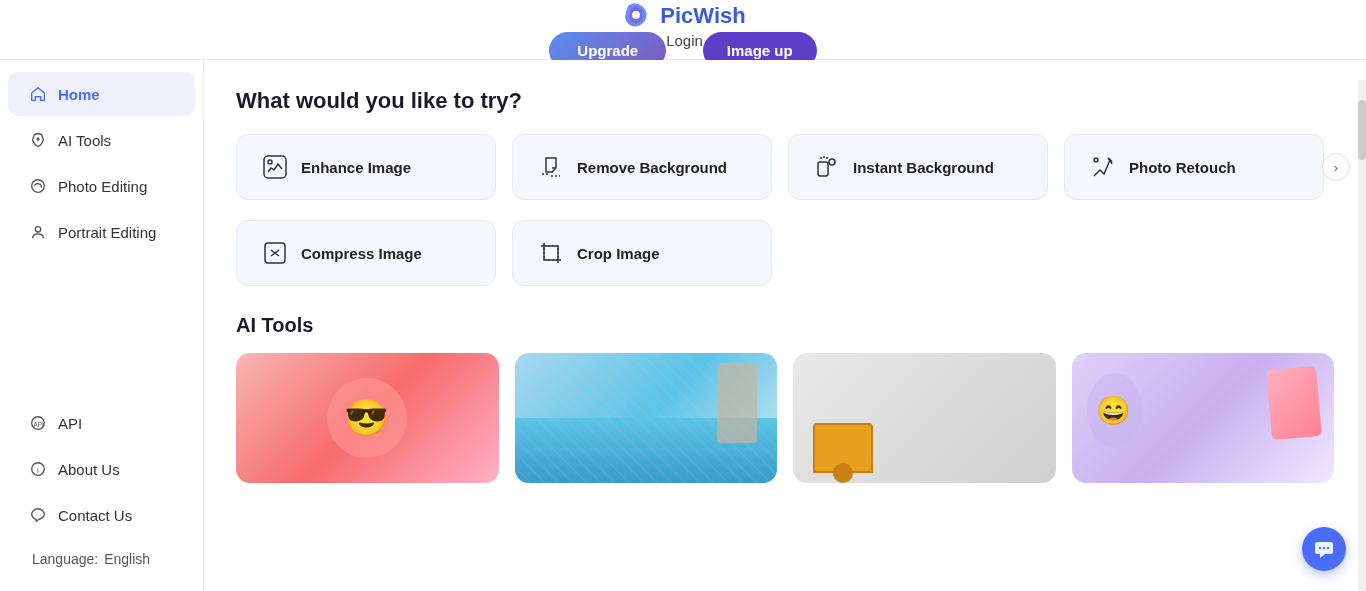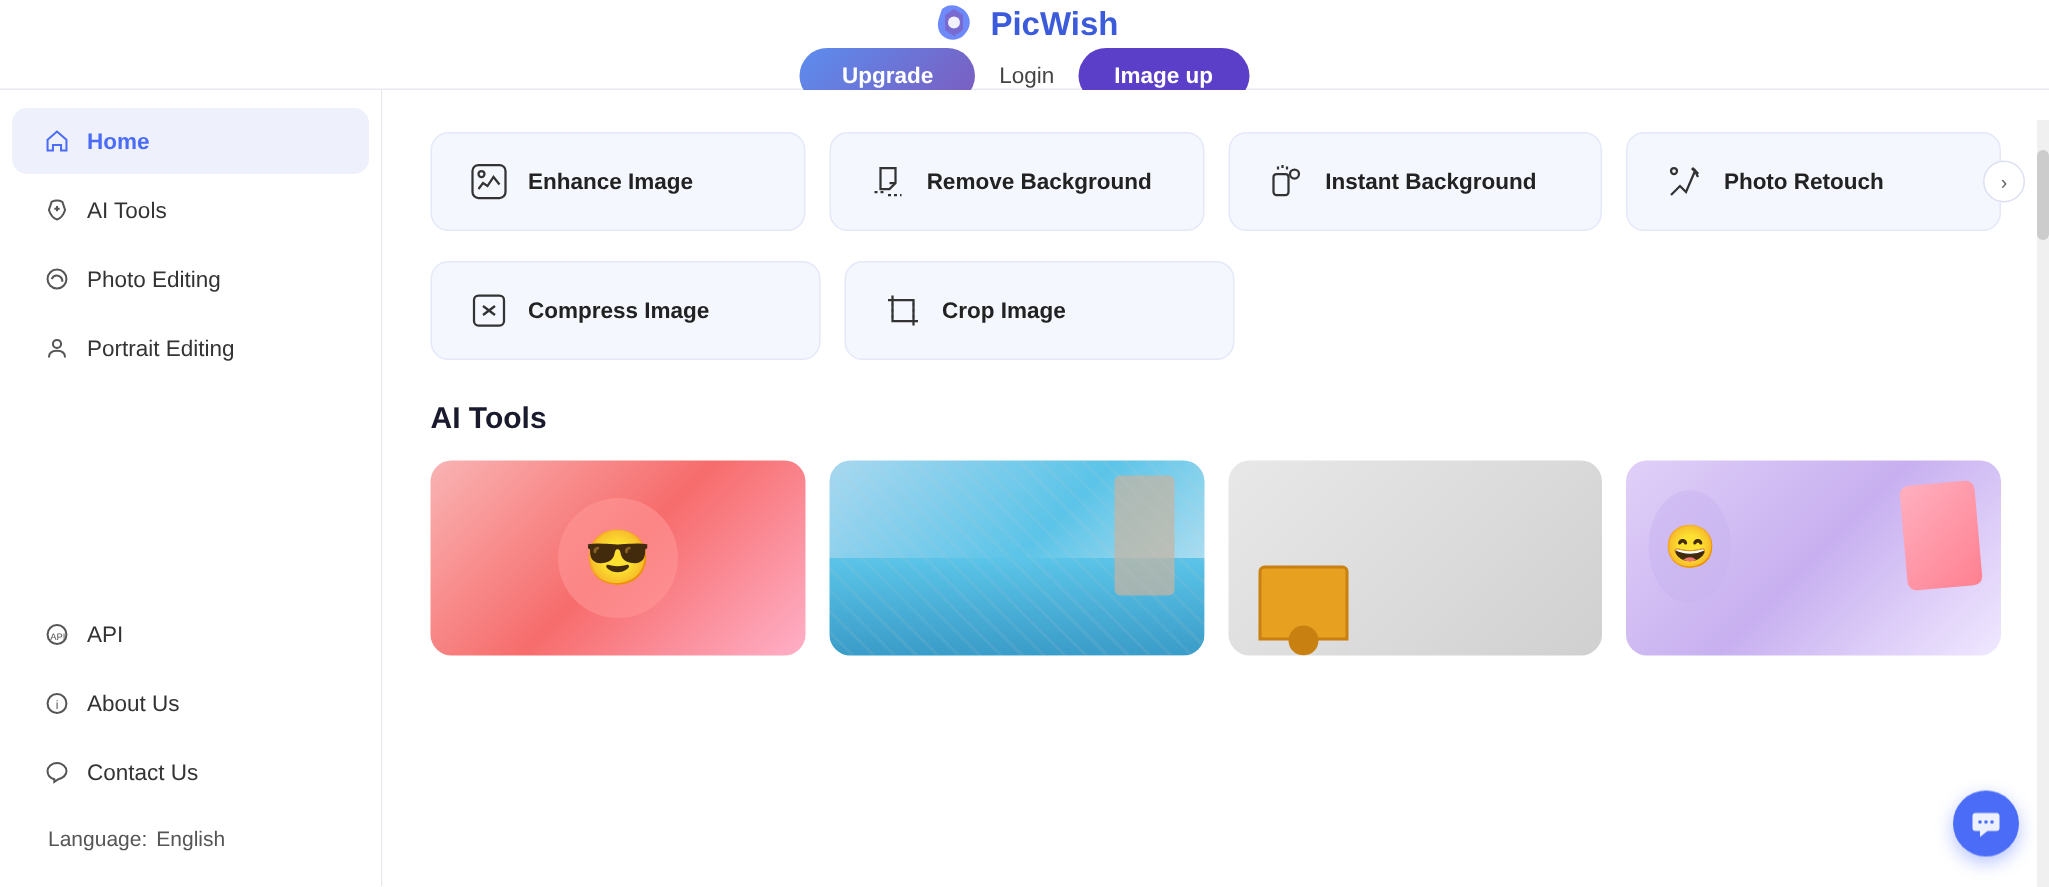--- a/index.html
+++ b/index.html
@@ -24,22 +24,22 @@
       font-size: 22px;
       font-weight: 700;
       color: #3b5bdb;
     }
     .logo-icon {
       width: 32px;
       height: 32px;
     }
     .header-right {
       display: flex;
-      align-items: center;
-      gap: 16px;
+      align-items: flex-start;
+      gap: 0;
     }
     .btn-upgrade {
       background: linear-gradient(135deg, #5b8dee, #7c5cbf);
       color: #fff;
       border: none;
       border-radius: 24px;
       padding: 10px 28px;
       font-size: 15px;
       font-weight: 600;
       cursor: pointer;
@@ -64,21 +64,21 @@
 
     
     .layout {
       display: flex;
       flex: 1;
       overflow: hidden;
     }
 
     
     .sidebar {
-      width: 255px;
+      width: 204px;
       background: #fff;
       border-right: 1px solid #e8eaf0;
       padding: 12px 0;
       display: flex;
       flex-direction: column;
       gap: 2px;
       flex-shrink: 0;
       overflow-y: auto;
     }
     .sidebar-item {
@@ -329,20 +329,21 @@
       </span>
       <span>Contact Us</span>
     </div>
     <div class="sidebar-lang">
       <span>Language:</span>
       <span>English</span>
     </div>
   </aside>
 
   <main class="main">
+    <h2 class="section-title">What would you like to try?</h2>
 
     <div class="tools-section-wrapper">
       <div class="tools-grid">
 
         <div class="tool-card">
           <span class="tool-card-icon">
             <svg width="26" height="26" viewBox="0 0 26 26" fill="none">
               <rect x="2" y="2" width="22" height="22" rx="4" stroke="#333" stroke-width="1.5" fill="none"></rect>
               <path d="M6 18 L9 14 L12 16 L16 10 L20 15" stroke="#333" stroke-width="1.5" fill="none"></path>
               <circle cx="8" cy="8" r="2" stroke="#333" stroke-width="1.5" fill="none"></circle>

